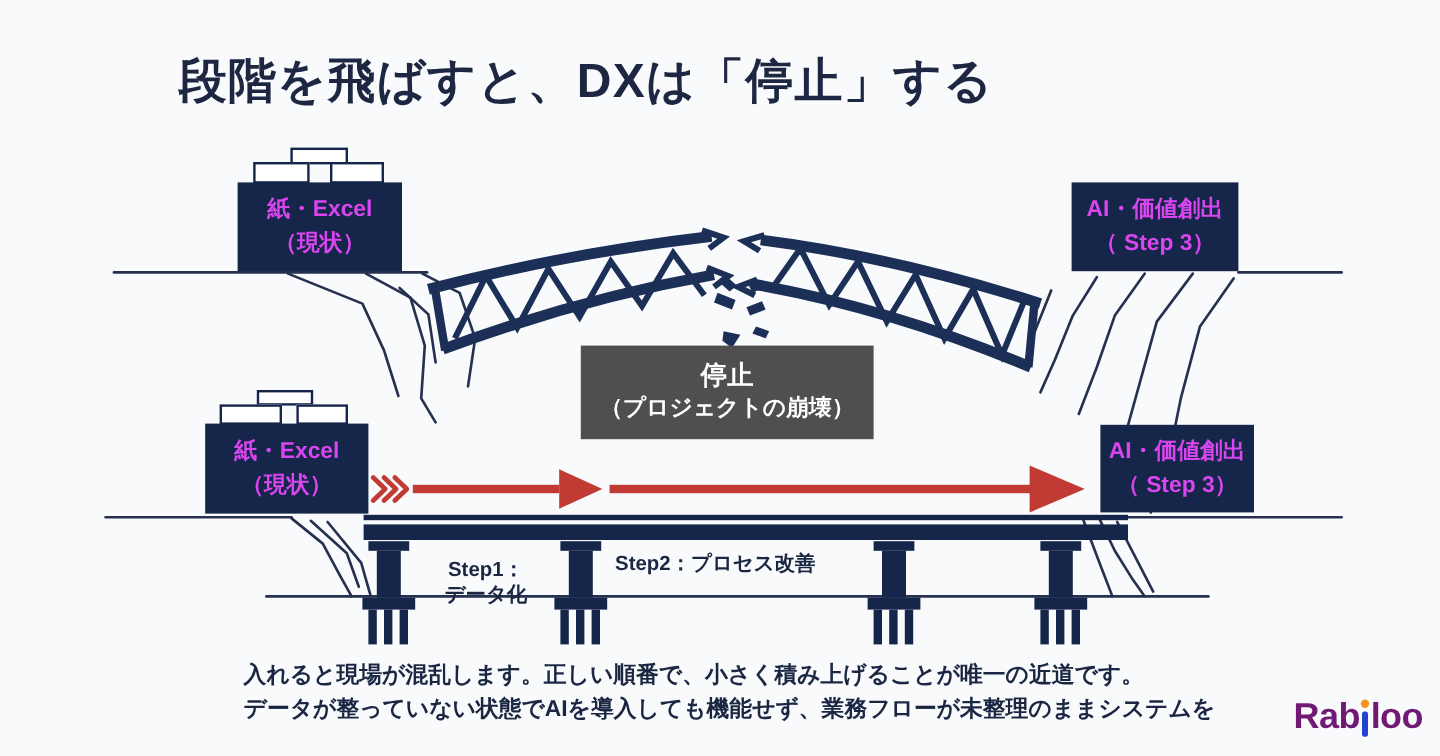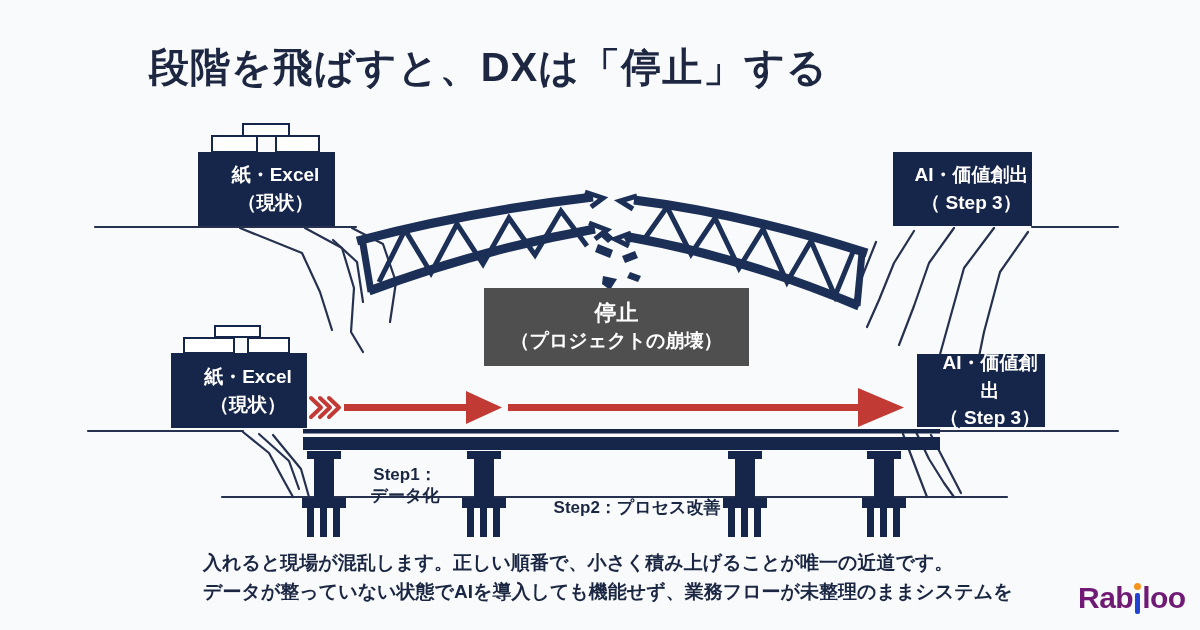--- a/index.html
+++ b/index.html
@@ -9,43 +9,42 @@
     position: relative; width: 1200px; height: 630px;
     background: #f8fafc; overflow: hidden;
   }
   .title {
     position: absolute; left: 0; top: 40px; width: 977px;
     text-align: center; font-size: 40px; font-weight: 900;
     color: #1e2742; letter-spacing: 1px; z-index: 4;
   }
   svg.art { position: absolute; left: 0; top: 0; z-index: 1; }
   .nbox {
-    position: absolute; background: #16254a; color: #ffffff;
+    position: absolute; background: #16254a; color: #d946ef;
     display: flex; flex-direction: column; align-items: center; justify-content: center;
     font-size: 19px; font-weight: 700; line-height: 1.45; text-align: center;
     z-index: 2;
-    padding-left: 18px;
   }
   .block {
     position: absolute; background: #ffffff; border: 2px solid #16254a; z-index: 1;
   }
   .stopbox {
-    position: absolute; left: 484px; top: 288px; width: 265px; height: 78px;
+    position: absolute; left: 484px; top: 288px; width: 244px; height: 78px;
     background: #4f4f4f; color: #ffffff; z-index: 3;
     display: flex; flex-direction: column; align-items: center; justify-content: center;
     text-align: center; font-weight: 700;
   }
   .stopbox .l1 { font-size: 22px; line-height: 1.3; }
   .stopbox .l2 { font-size: 19px; line-height: 1.4; }
   .steplabel {
     position: absolute; color: #1b2742; font-weight: 700; font-size: 17px;
     text-align: center; line-height: 21px; z-index: 2;
   }
   .step1 { left: 348px; top: 448px; width: 114px; margin-top: 16px; }
-  .step2 { left: 539px; top: 459px; width: 196px; margin-top: 38px; }
+  .step2 { left: 498px; top: 459px; width: 196px; }
   .footer {
     position: absolute; left: 203px; top: 548px; width: 815px;
     color: #1b2742; font-size: 19px; font-weight: 700; line-height: 29px;
     z-index: 2;
   }
   .footer span { display: block; }
   .logo {
     position: absolute; left: 1078px; top: 581px; z-index: 2;
     color: #701a75; font-size: 30px; font-weight: 800; letter-spacing: -0.5px;
     display: flex; align-items: baseline;

